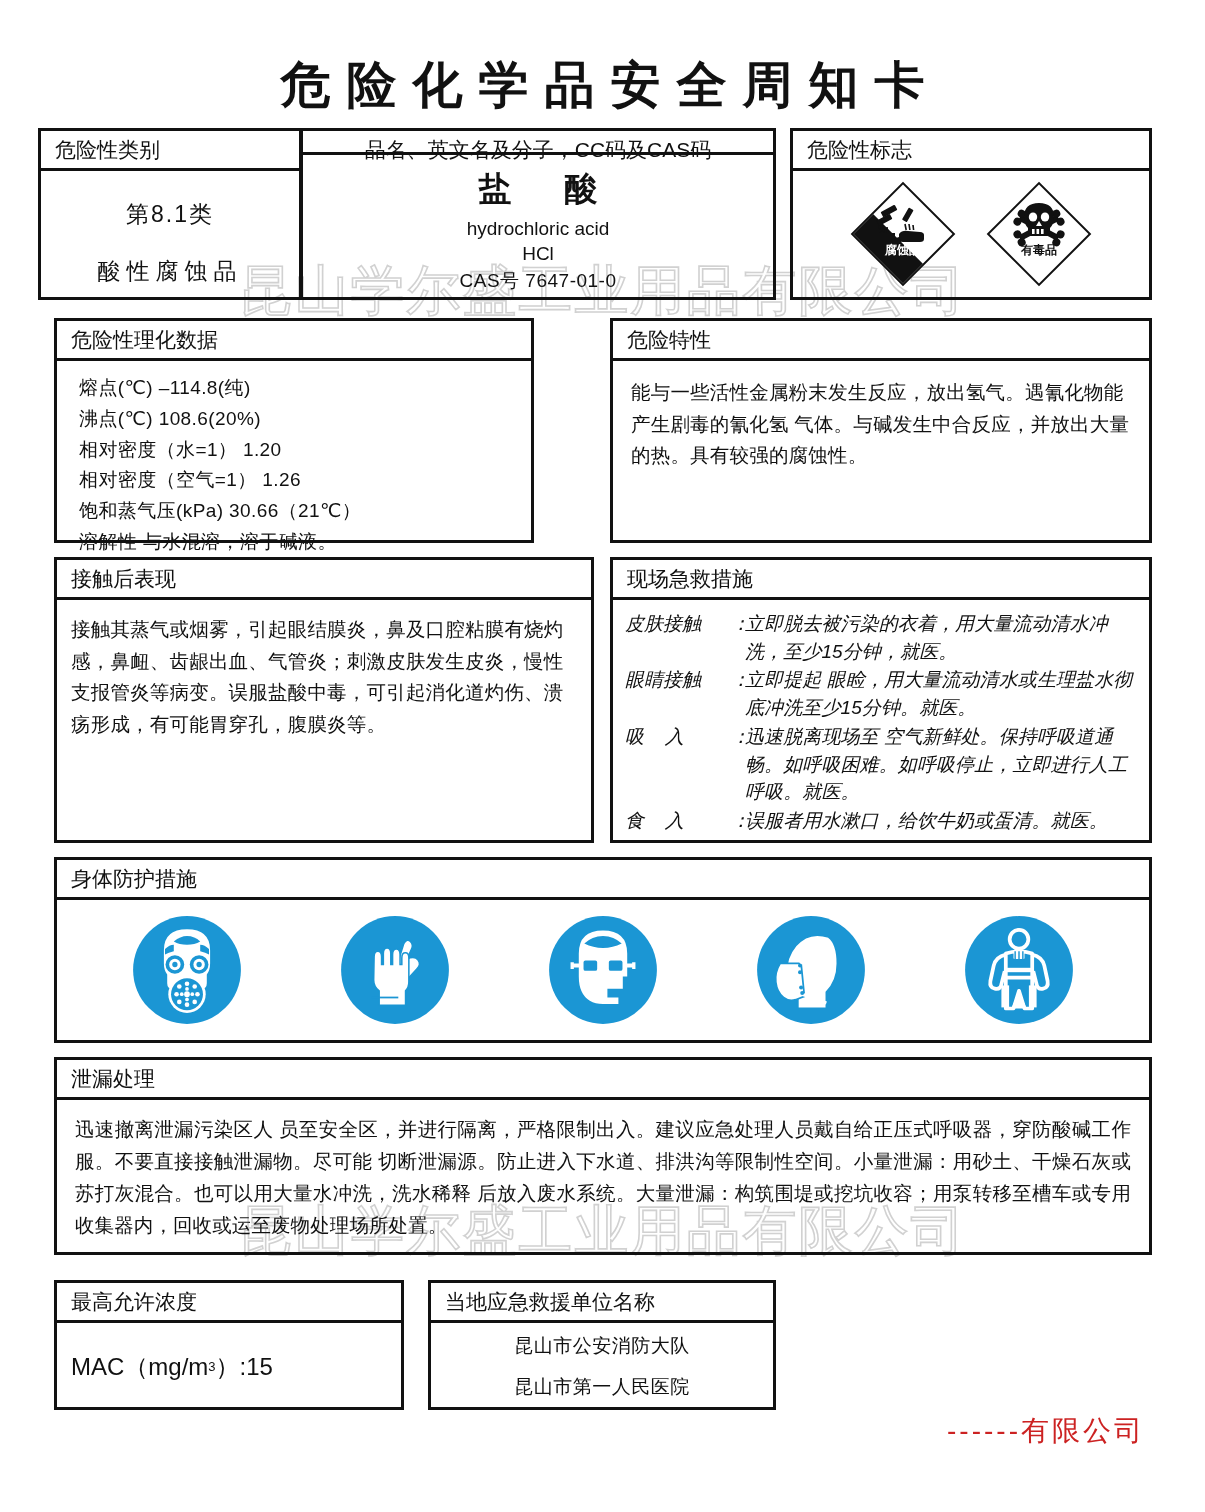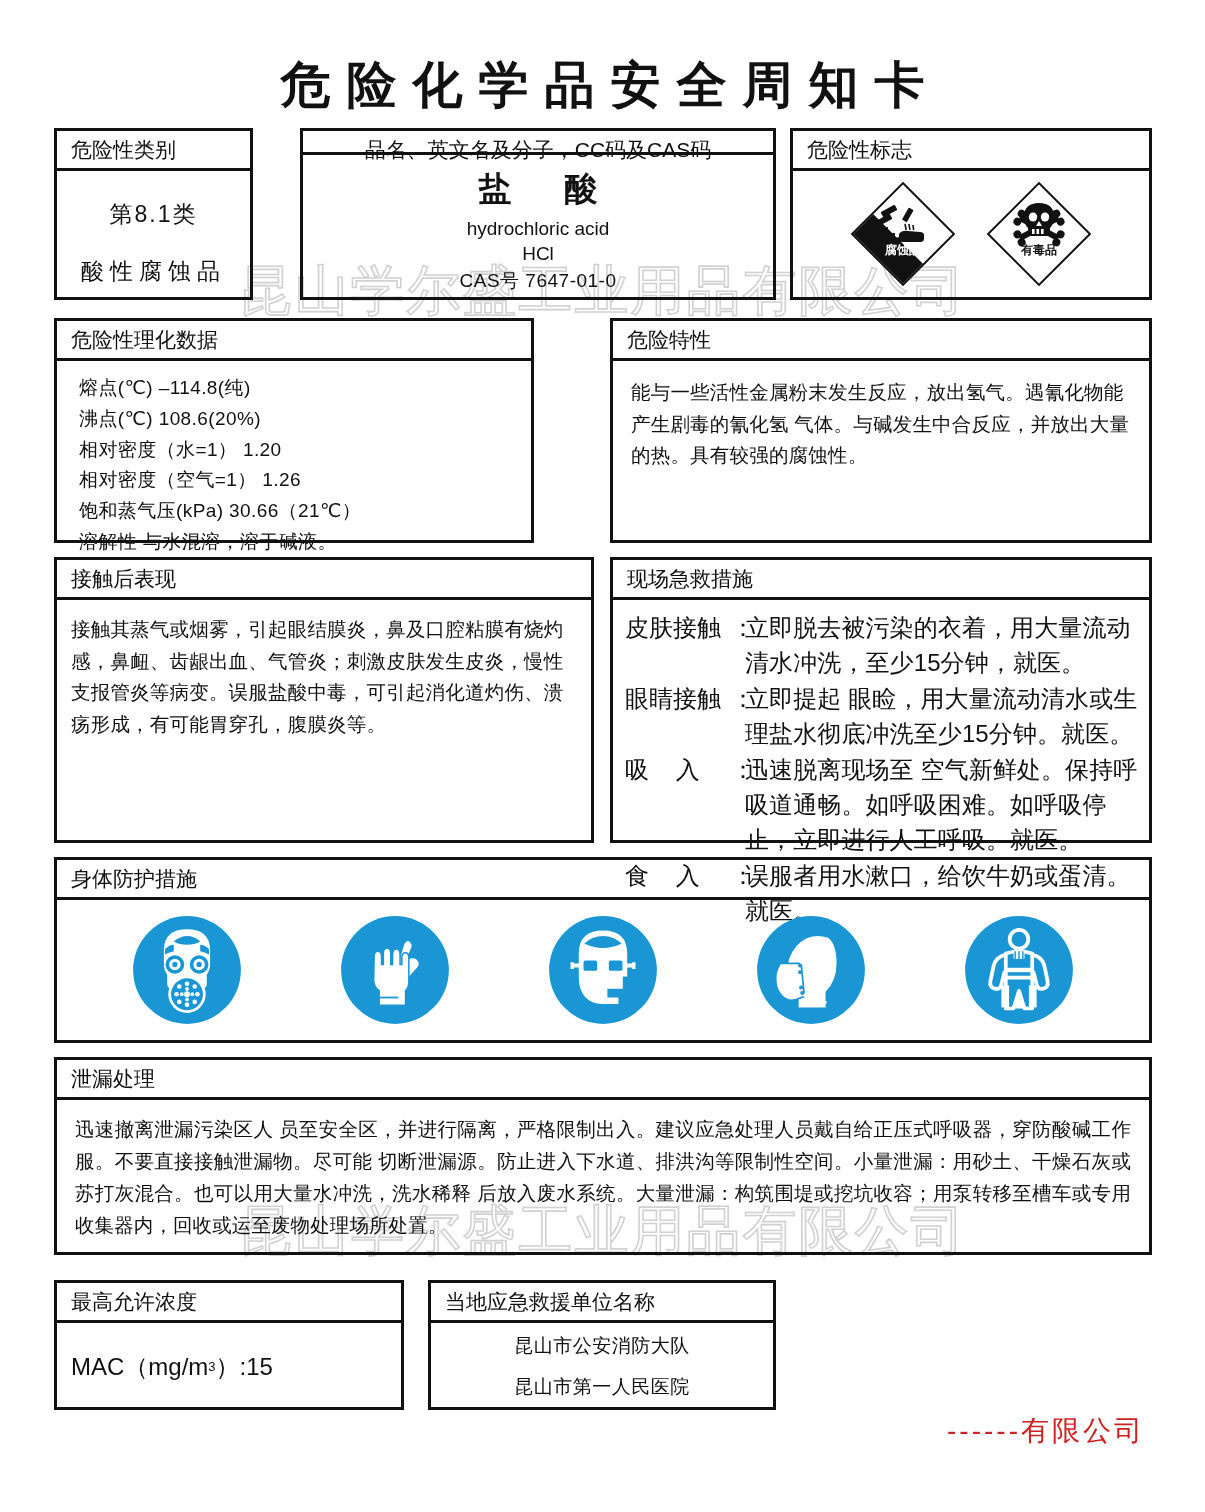--- a/index.html
+++ b/index.html
@@ -69,21 +69,21 @@
     border-bottom: 3px solid #111;
     padding: 5px 0 5px 14px;
     font-size: 21px;
     font-weight: normal;
     line-height: 1.35;
     box-sizing: border-box;
     background: transparent;
   }
 
   
-  #p-category { left: 54px; top: 128px; width: 199px; height: 172px; }
+  #p-category { left: 38px; top: 128px; width: 264px; height: 172px; }
   #p-category .panel-head { height: 40px; }
   #p-category .cat-body {
     padding: 16px 0 0 0;
     text-align: center;
   }
   .cat-line {
     font-size: 23px;
     letter-spacing: 2px;
     margin: 12px 0 0 0;
   }
@@ -161,23 +161,24 @@
   
   #p-exposure { left: 54px; top: 557px; width: 540px; height: 286px; }
   #p-exposure .panel-head { height: 40px; }
   .exp-body { padding: 14px 14px 0 14px; font-size: 19.5px; line-height: 1.62; letter-spacing: .2px; }
 
   #p-firstaid { left: 610px; top: 557px; width: 542px; height: 286px; }
   #p-firstaid .panel-head { height: 40px; }
   .fa-body { padding: 10px 10px 0 12px; }
   .fa-row {
     display: flex;
-    font-size: 24px;
+    font-size: 19px;
     line-height: 1.46;
     margin-bottom: 1px;
+    font-style: italic;
   }
   .fa-label {
     flex: 0 0 auto;
     width: 106px;
     white-space: pre;
     letter-spacing: 0;
   }
   .fa-colon { flex: 0 0 auto; width: 14px; }
   .fa-text { flex: 1 1 auto; letter-spacing: .1px; }
 

